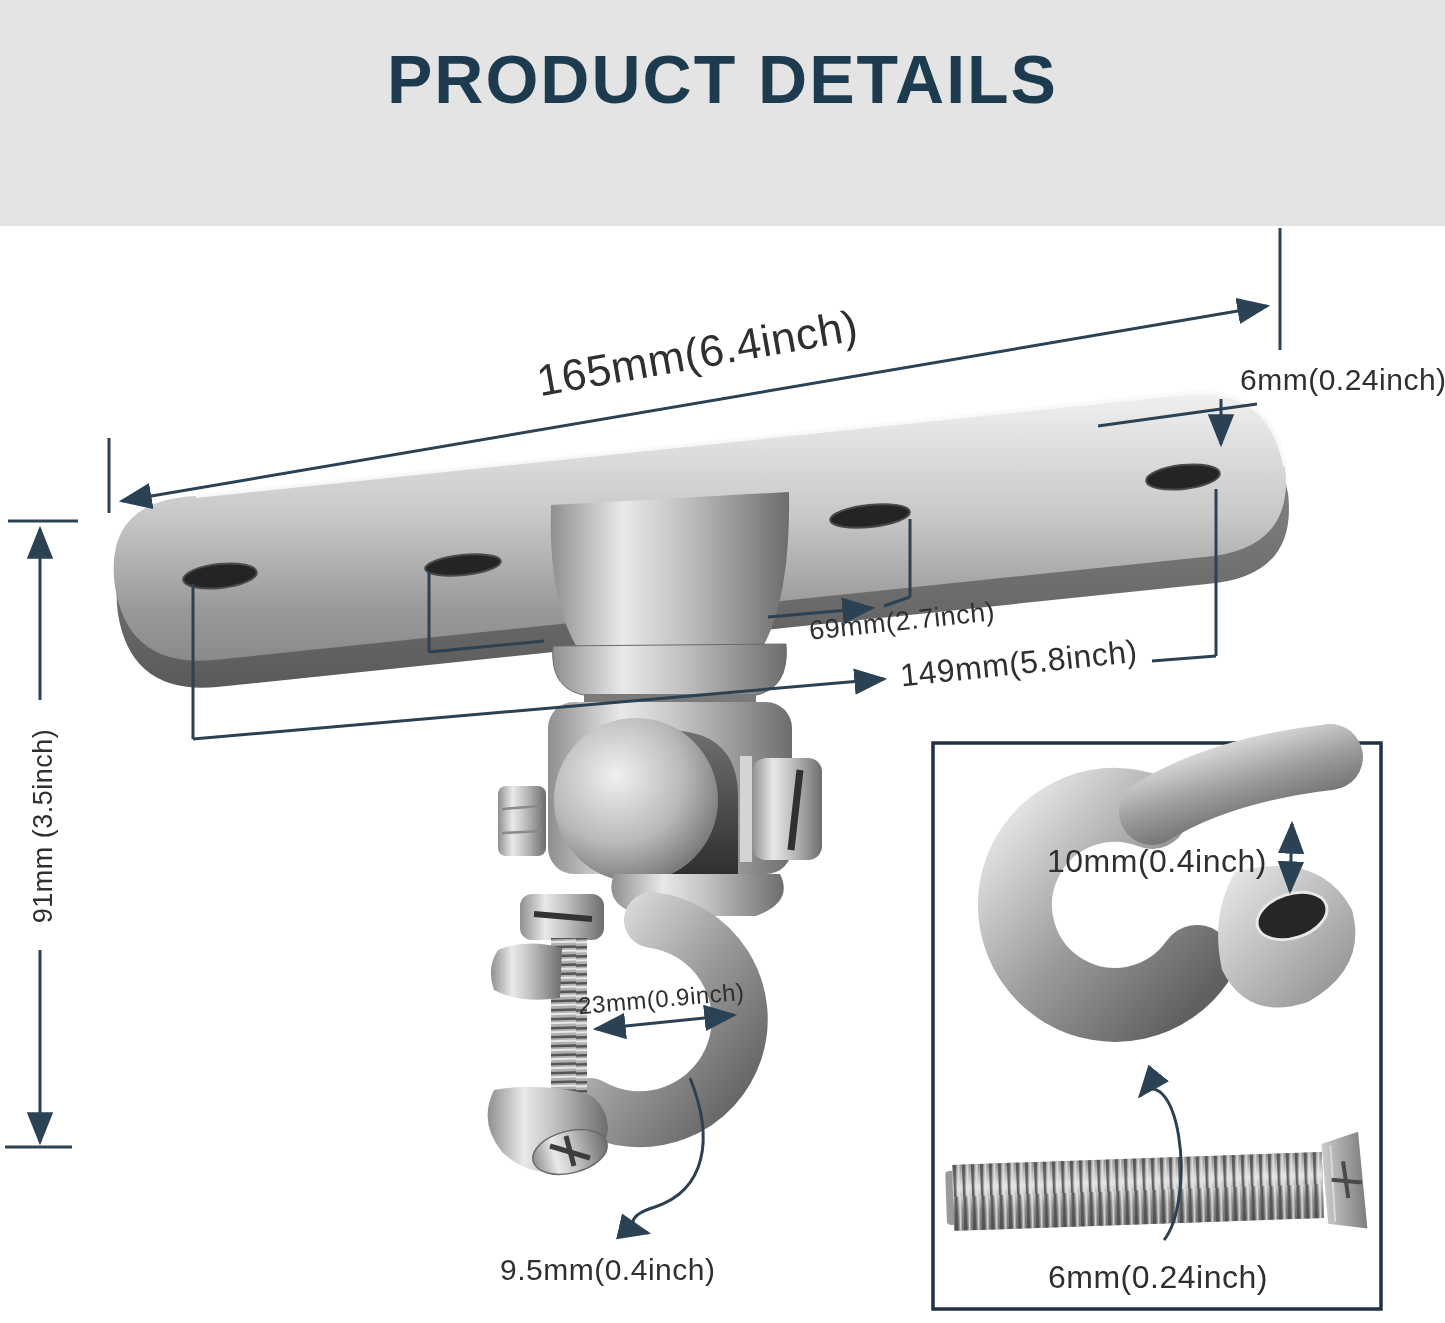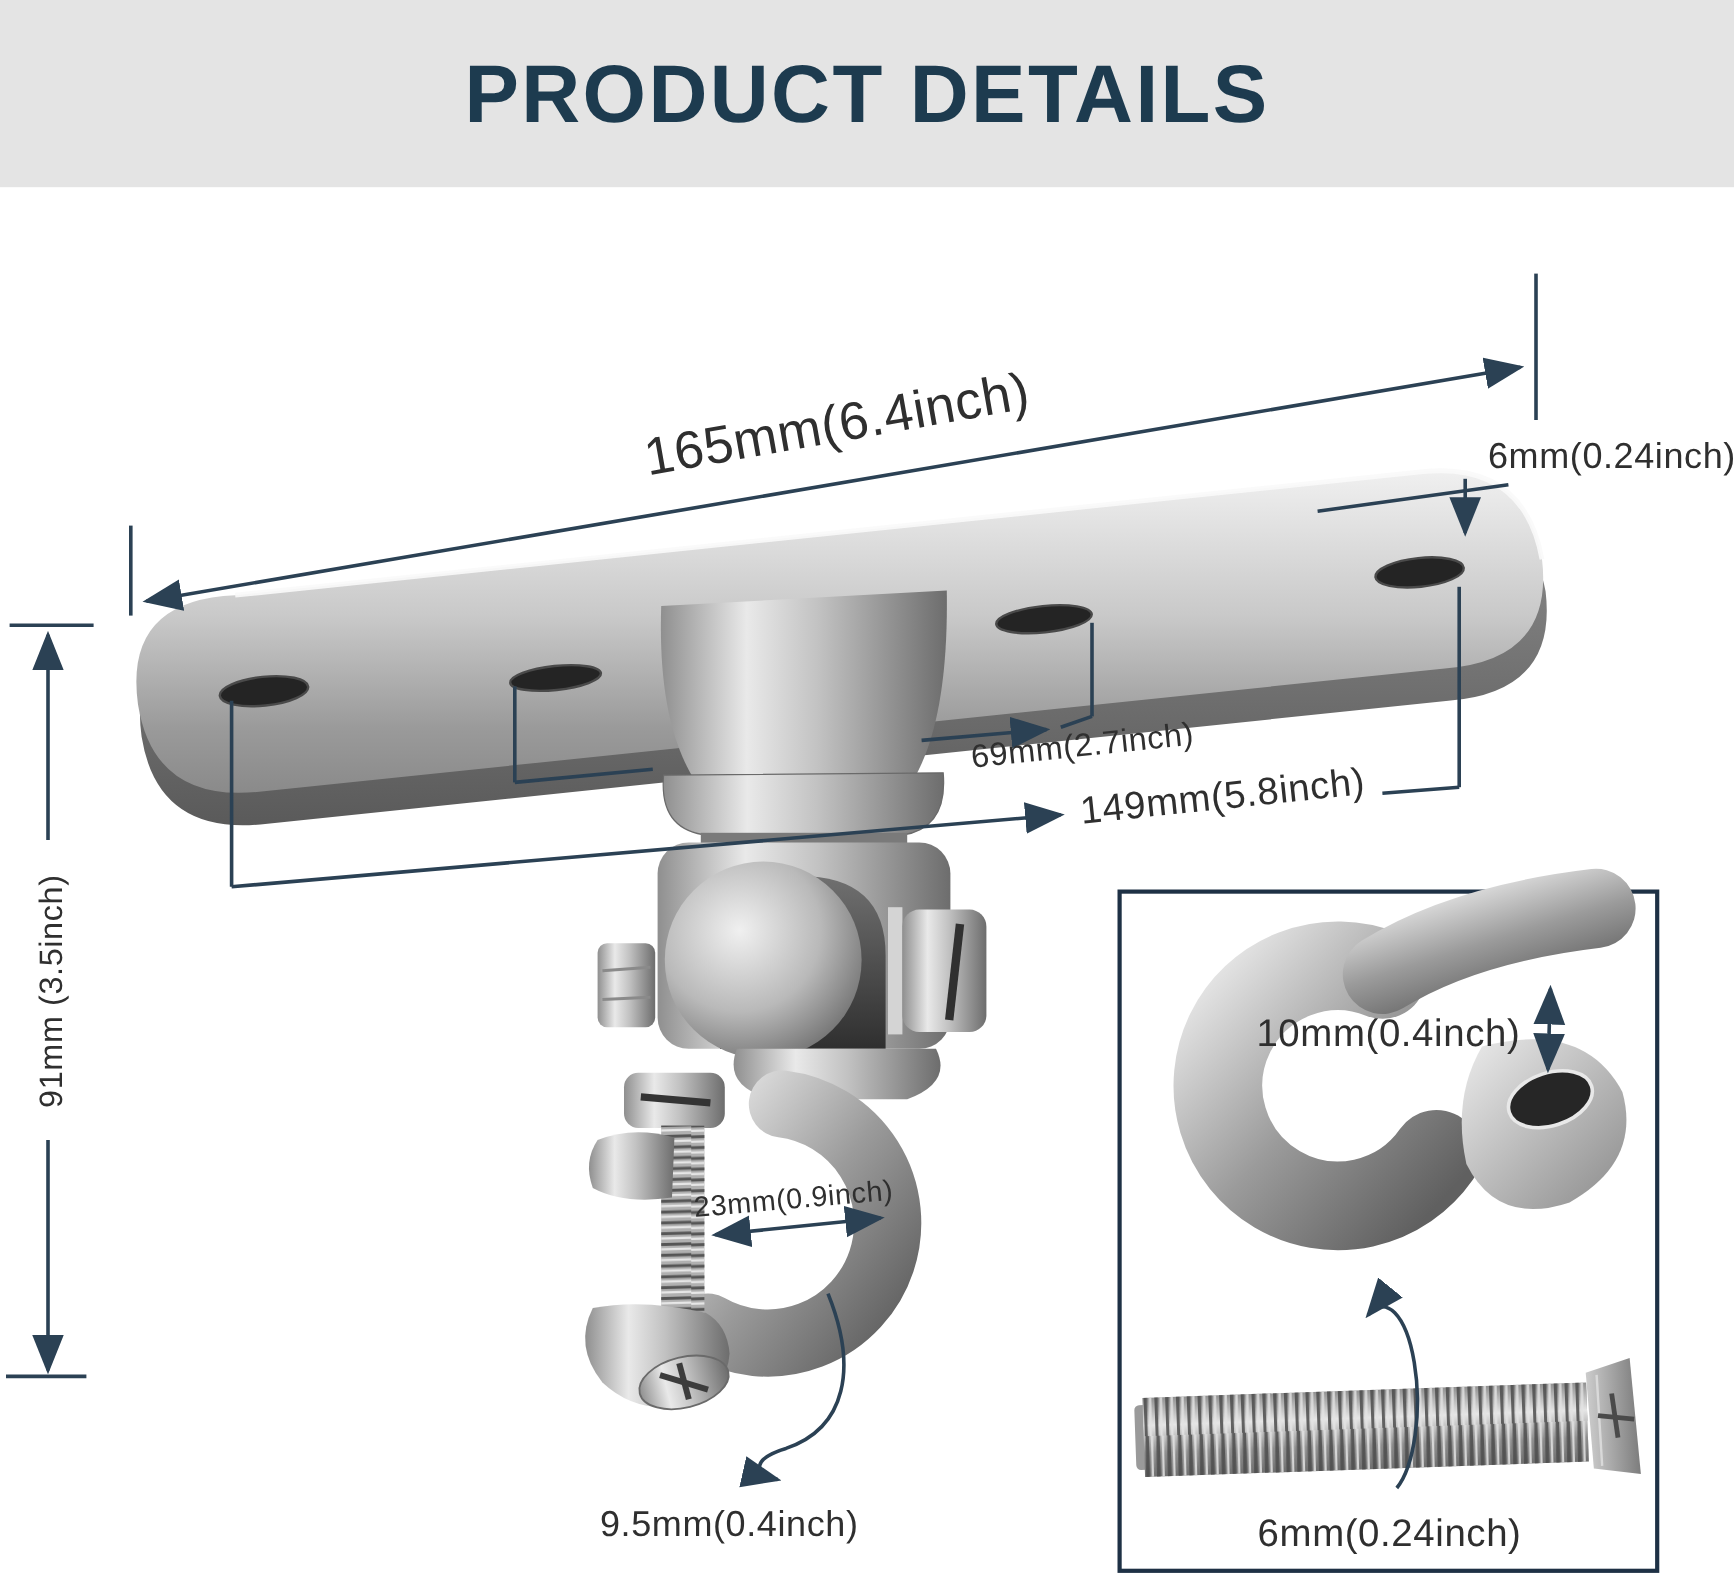--- a/index.html
+++ b/index.html
@@ -1,18 +1,18 @@
 <!DOCTYPE html>
 <html><head>
 <meta charset="utf-8">
 <style>
   html,body{margin:0;padding:0;background:#fff;}
   .page{position:relative;width:1445px;height:1323px;background:#ffffff;overflow:hidden;
         font-family:"Liberation Sans",sans-serif;}
-  .banner{position:absolute;left:0;top:0;width:1445px;height:156px;background:#e4e4e4;}
+  .banner{position:absolute;left:0;top:0;width:1445px;height:226px;background:#e4e4e4;}
   .banner h1{margin:0;padding-top:40px;text-align:center;font-size:68px;font-weight:bold;
              letter-spacing:2px;color:#1d3b4f;}
   svg.diagram{position:absolute;left:0;top:0;}
   svg text{font-family:"Liberation Sans",sans-serif;fill:#2f2f2f;letter-spacing:0.5px;}
 </style>
 </head>
 <body>
 
 <div class="page">
 

